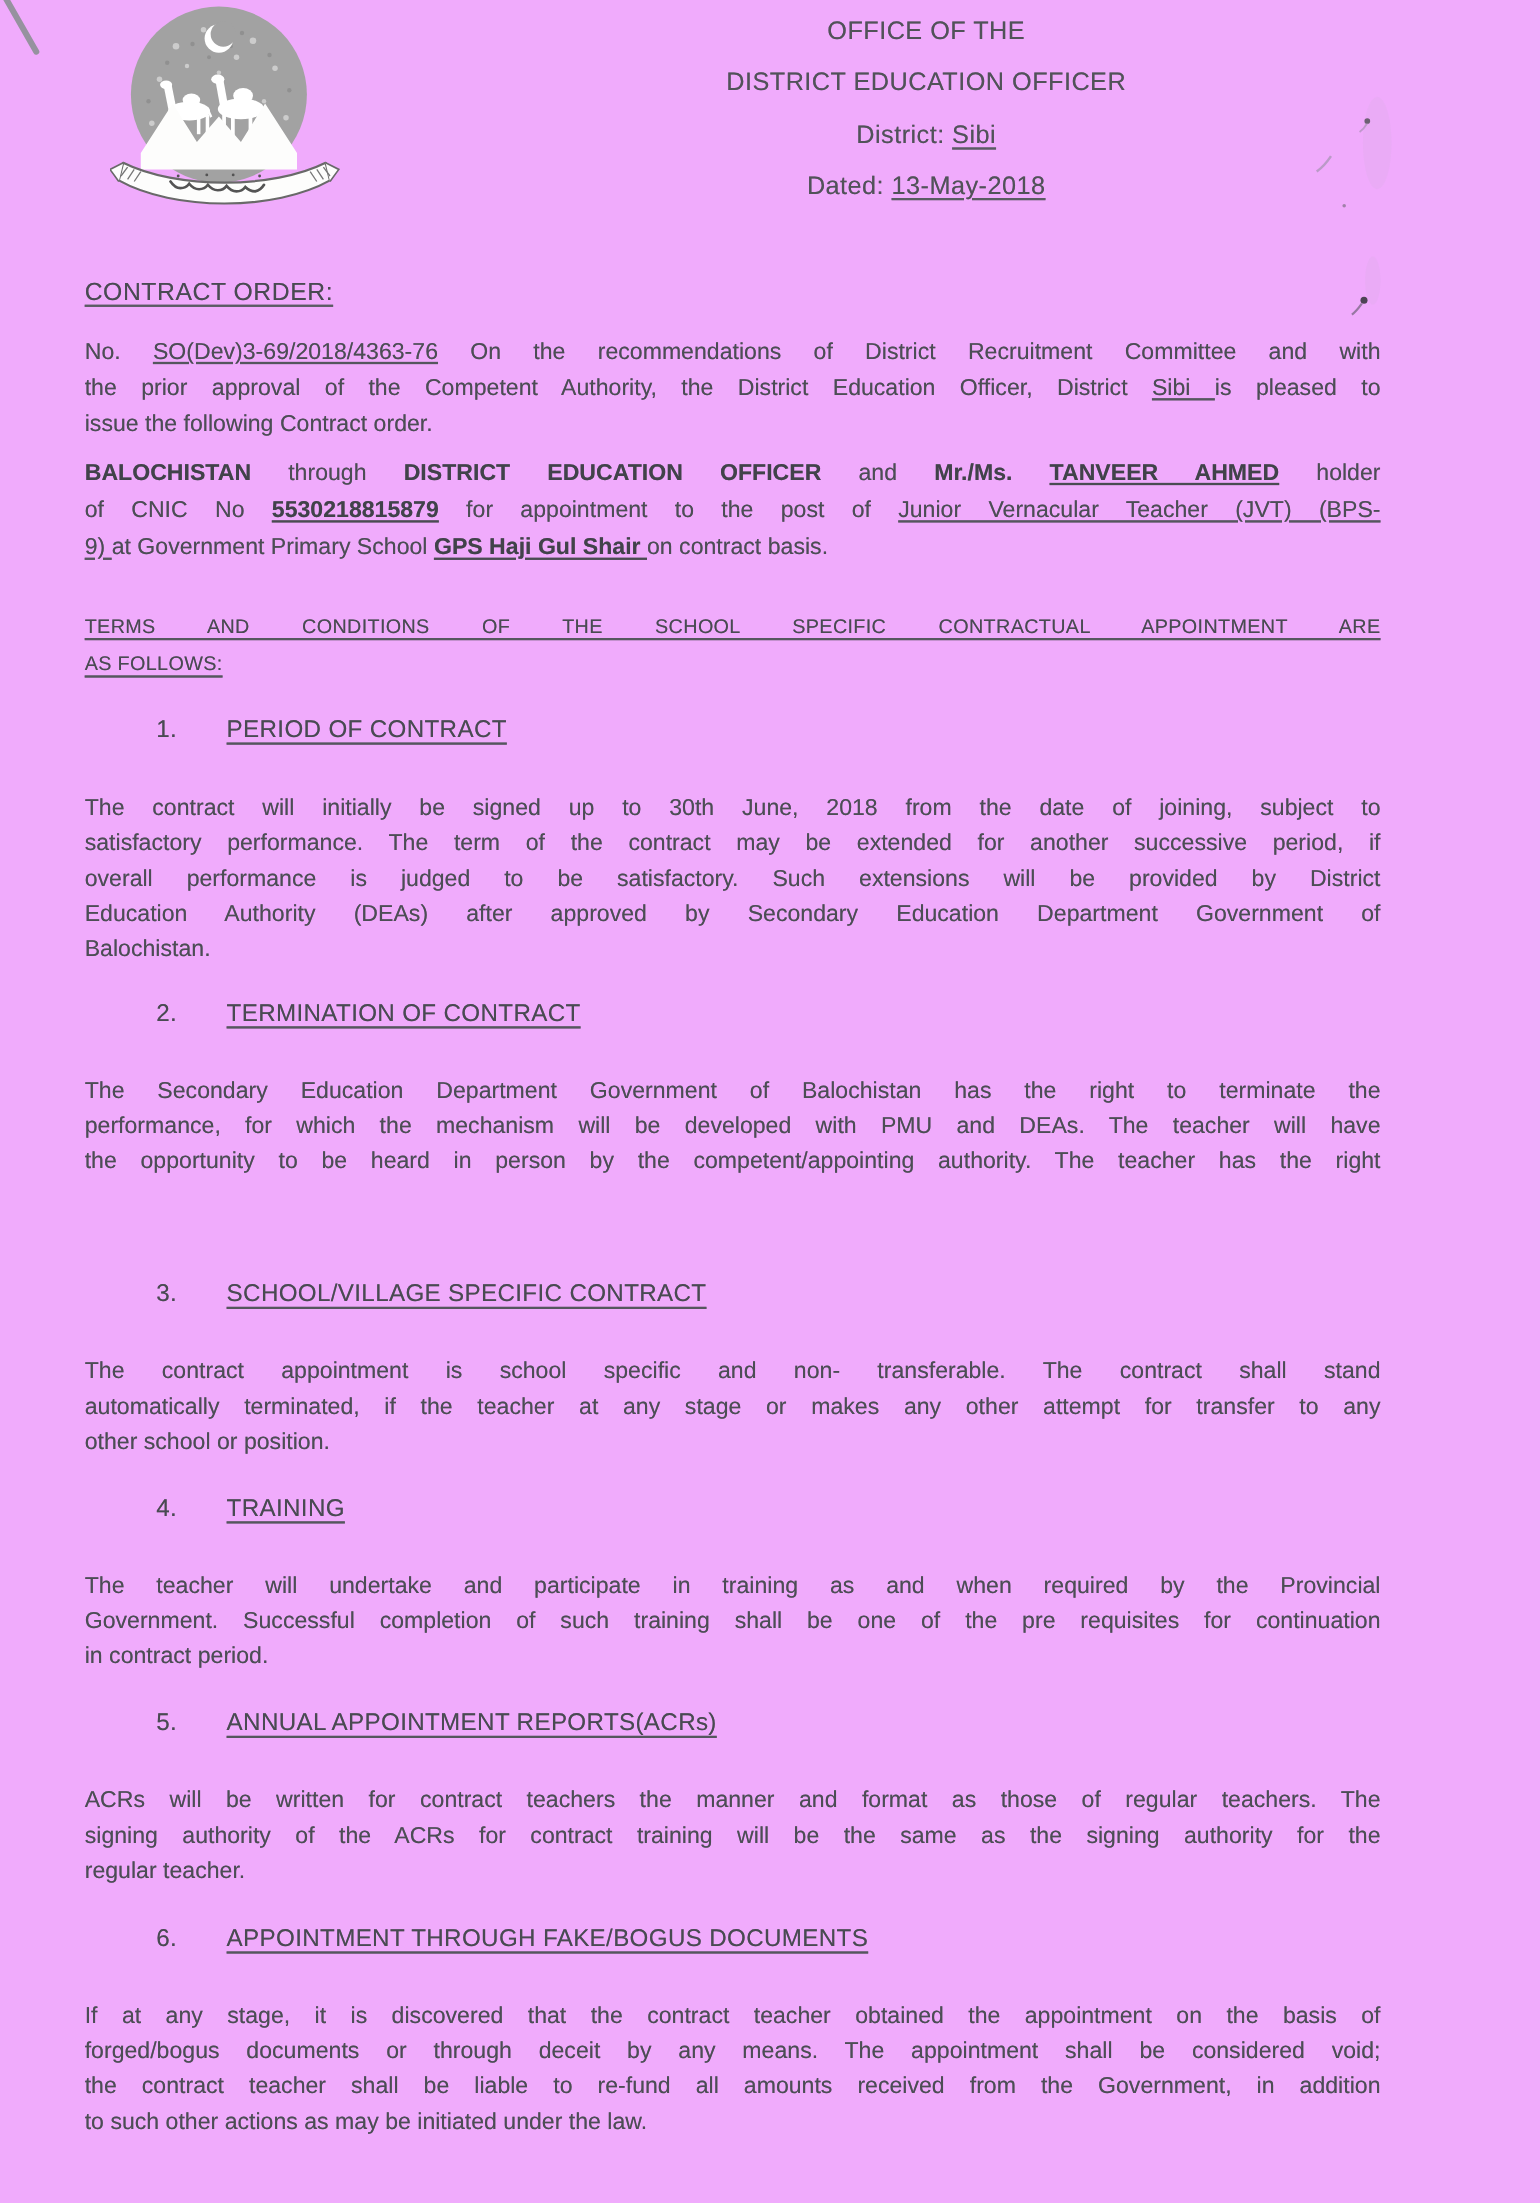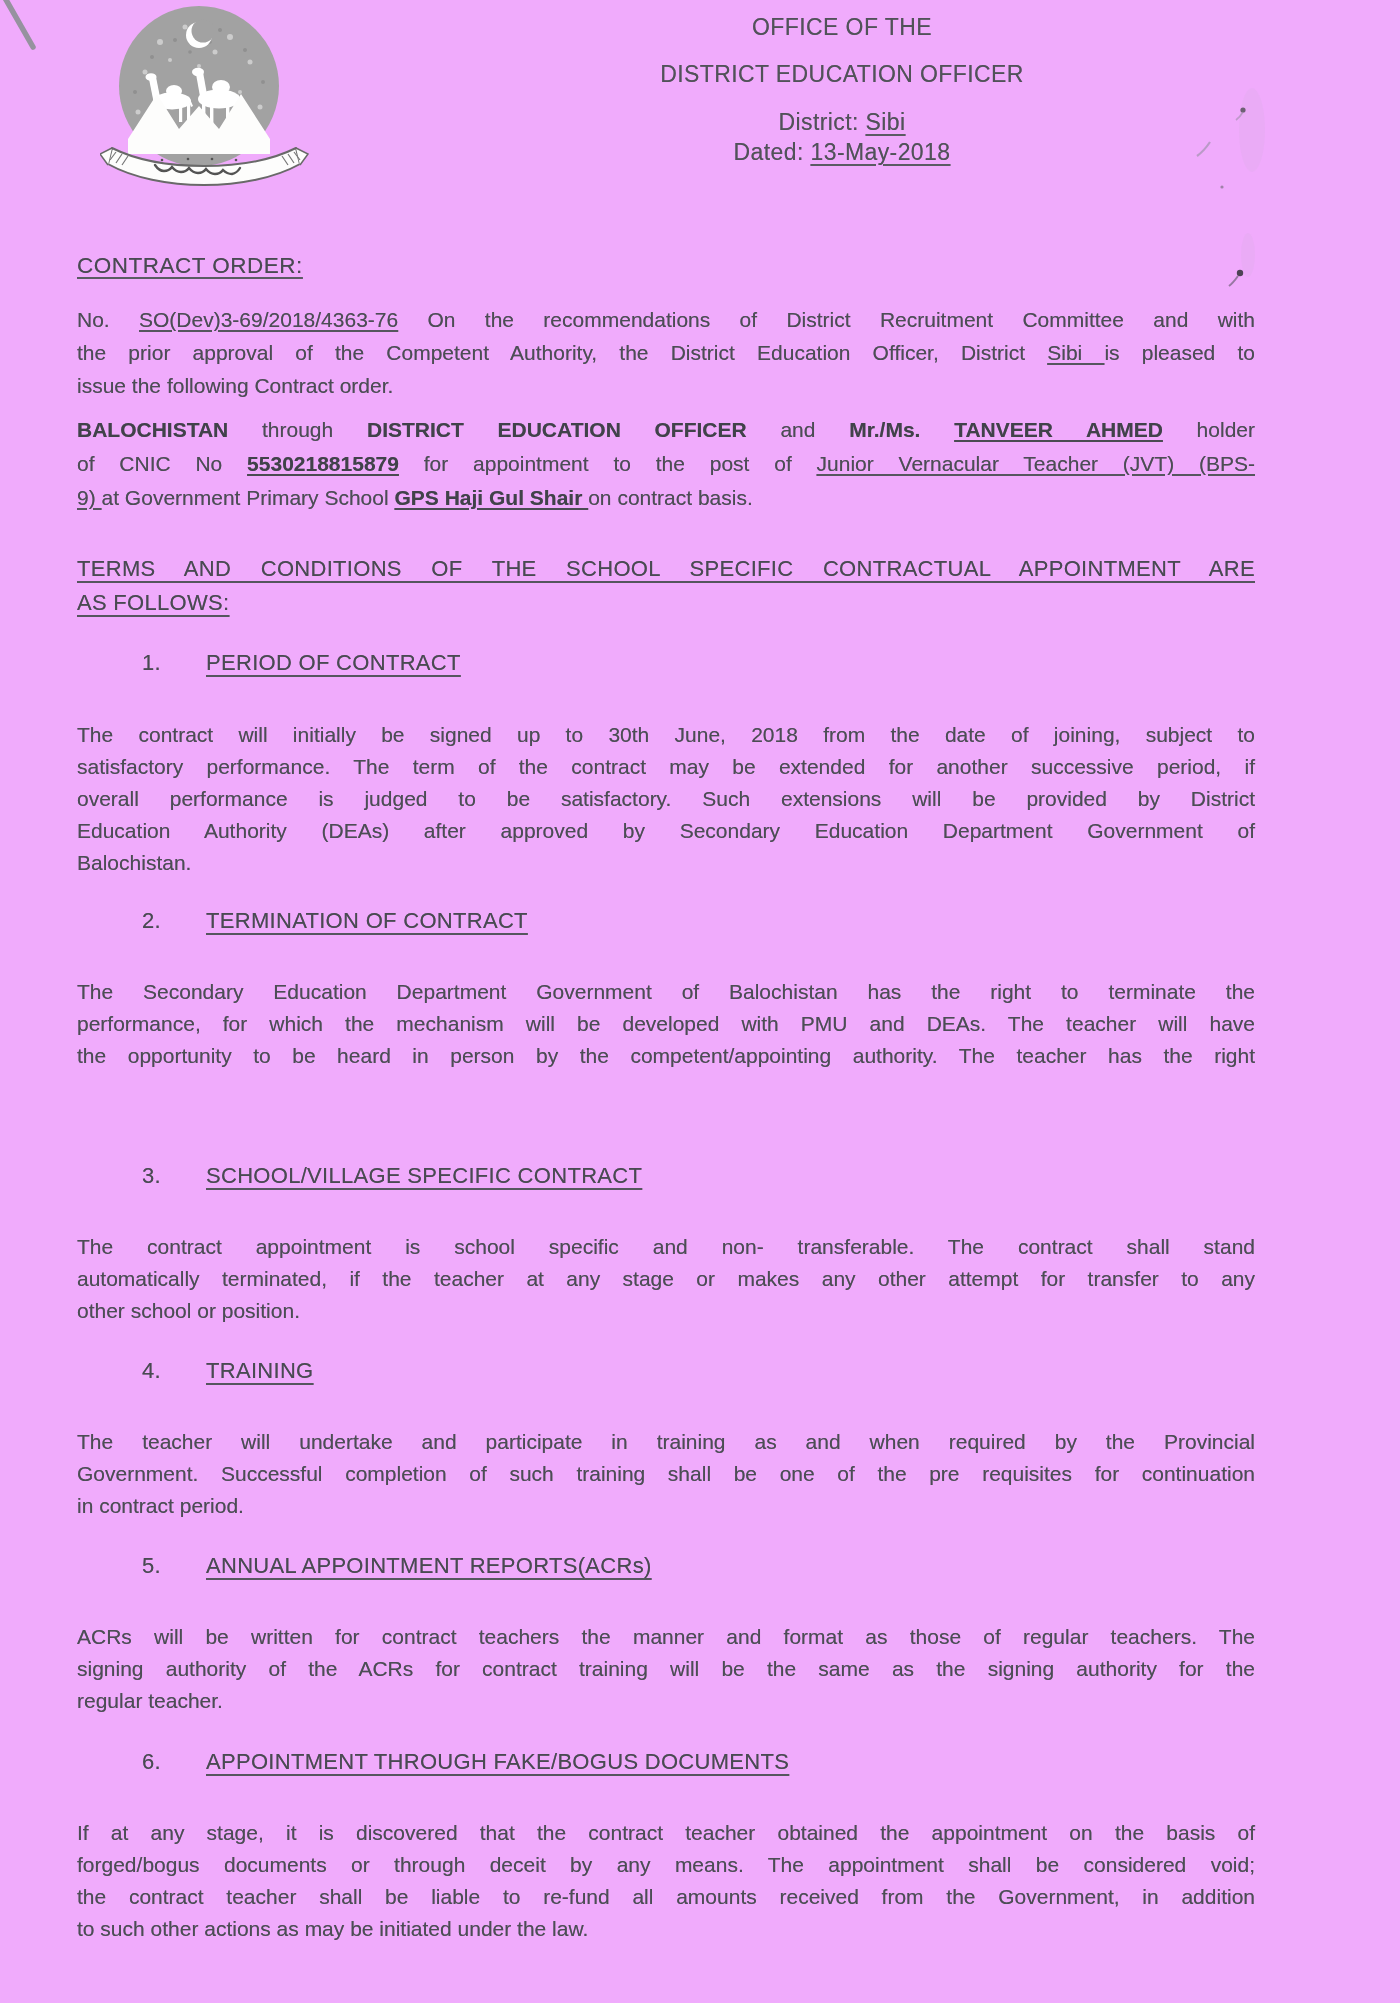--- a/index.html
+++ b/index.html
@@ -6,38 +6,38 @@
   body{width:1400px;height:2003px;background:#ffffff;font-family:"Liberation Sans",sans-serif;}
   .page{position:relative;width:1400px;height:2003px;background:#f0abfc;overflow:hidden;
         color:#4c4d55;}
   .txt{text-shadow:0 0 .6px rgba(76,77,85,.55);}
   
   .letterhead{position:absolute;left:592px;top:12px;width:500px;text-align:center;
               font-size:23px;color:#515259;letter-spacing:.4px;}
   .letterhead .hline{line-height:30px;}
   .hl1{margin-bottom:17px;}
   .hl2{margin-bottom:18px;}
-  .hl3{}
+  .hl3{margin-bottom:16px;}
   .u{text-decoration:underline;text-underline-offset:4px;text-decoration-thickness:2px;
      text-decoration-color:#5a5b63;}
   
   .emblem{position:absolute;left:100px;top:2px;width:210px;height:190px;}
   
   .block{position:absolute;left:77px;width:1178px;font-size:21px;line-height:32px;}
   .jl{text-align:justify;text-align-last:justify;}
   .jl.last{text-align-last:left;}
   .seg-p{}
   .seg-b{font-weight:700;color:#41424a;}
   .seg-u{text-decoration:underline;text-underline-offset:3px;text-decoration-thickness:2px;
          text-decoration-color:#55565e;}
   .seg-bu{font-weight:700;color:#41424a;text-decoration:underline;text-underline-offset:3px;
           text-decoration-thickness:2px;text-decoration-color:#4a4b52;}
   
   .co-head{top:250px;font-size:22.5px;letter-spacing:.5px;color:#494a52;}
-  .terms{top:552px;font-size:22px;line-height:34px;letter-spacing:.3px;color:#494a52;}
+  .terms{top:552px;font-size:18px;line-height:34px;letter-spacing:.3px;color:#494a52;}
   .terms .jl{text-decoration:underline;text-underline-offset:5px;text-decoration-thickness:2px;
              text-decoration-color:#55565e;}
   .sec-head{position:absolute;left:142px;width:1110px;font-size:22px;letter-spacing:.3px;
             color:#494a52;display:flex;}
   .sec-head .num{display:inline-block;width:44px;flex:0 0 44px;}
   .sec-head .title{text-decoration:underline;text-underline-offset:5px;
                    text-decoration-thickness:2px;text-decoration-color:#55565e;margin-left:20px;}
   .h1{top:650px}.p1{top:719px}
   .h2{top:908px}.p2{top:976px}
   .h3{top:1163px}.p3{top:1231px}

